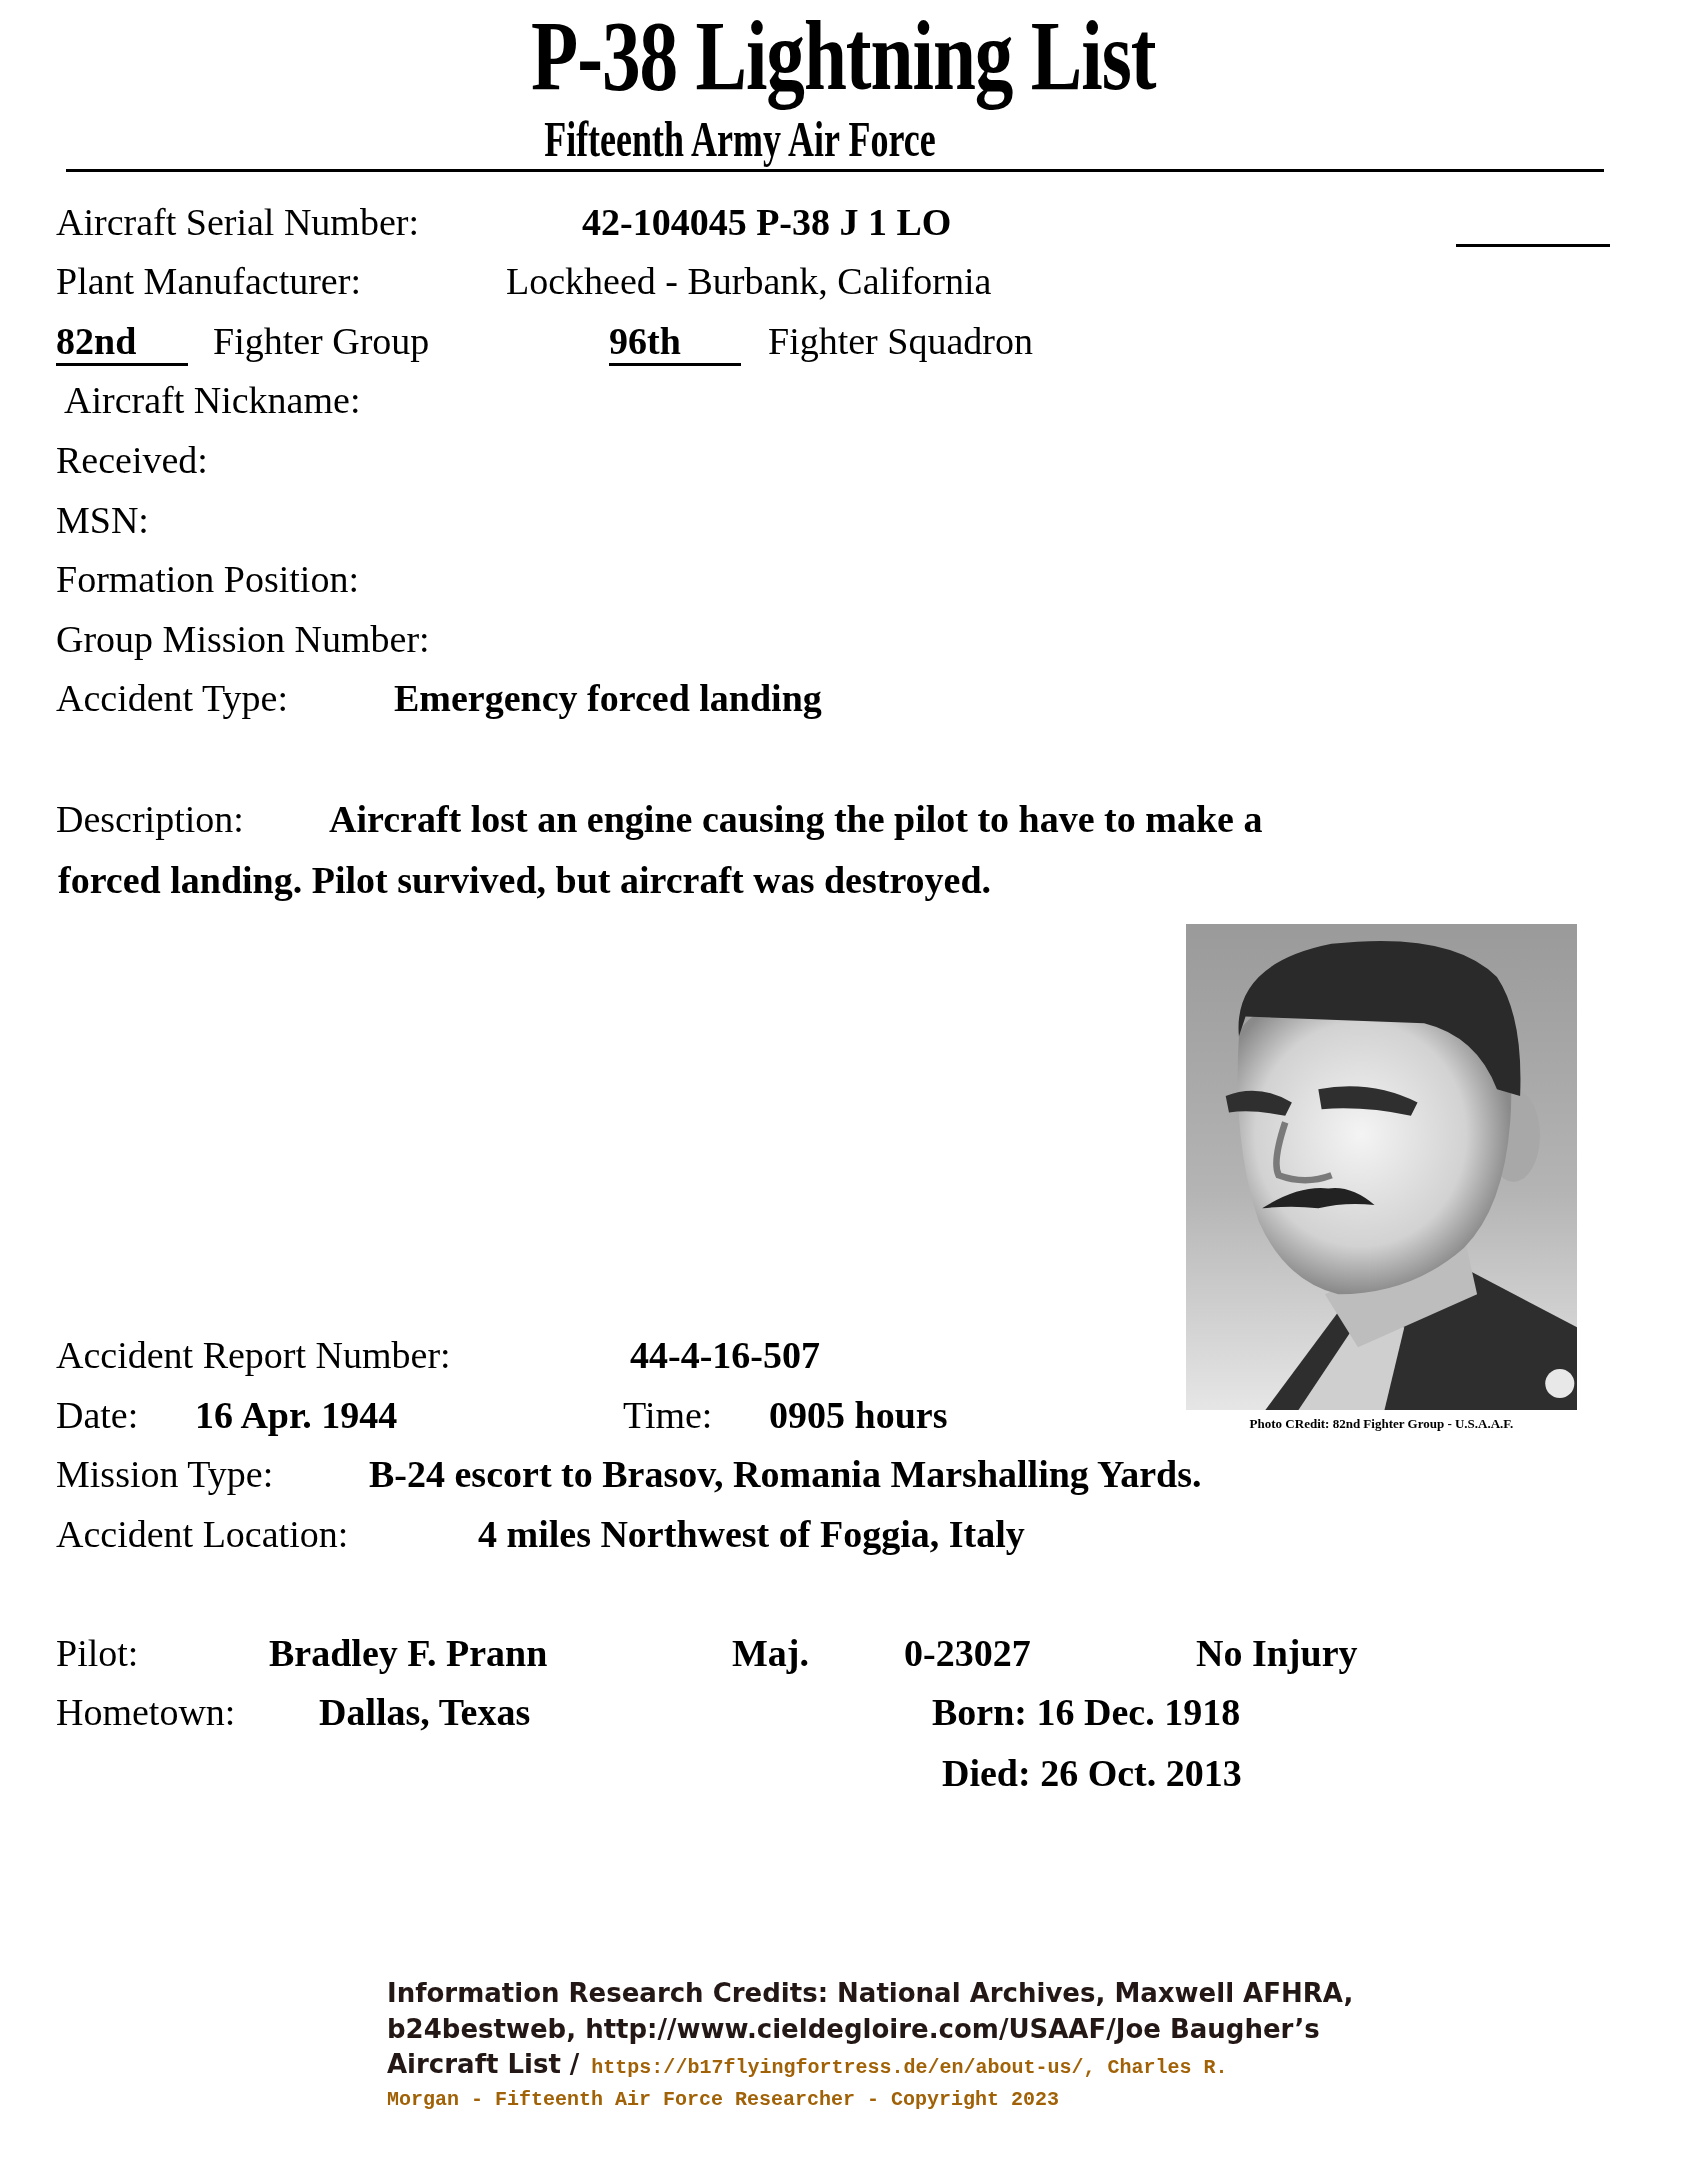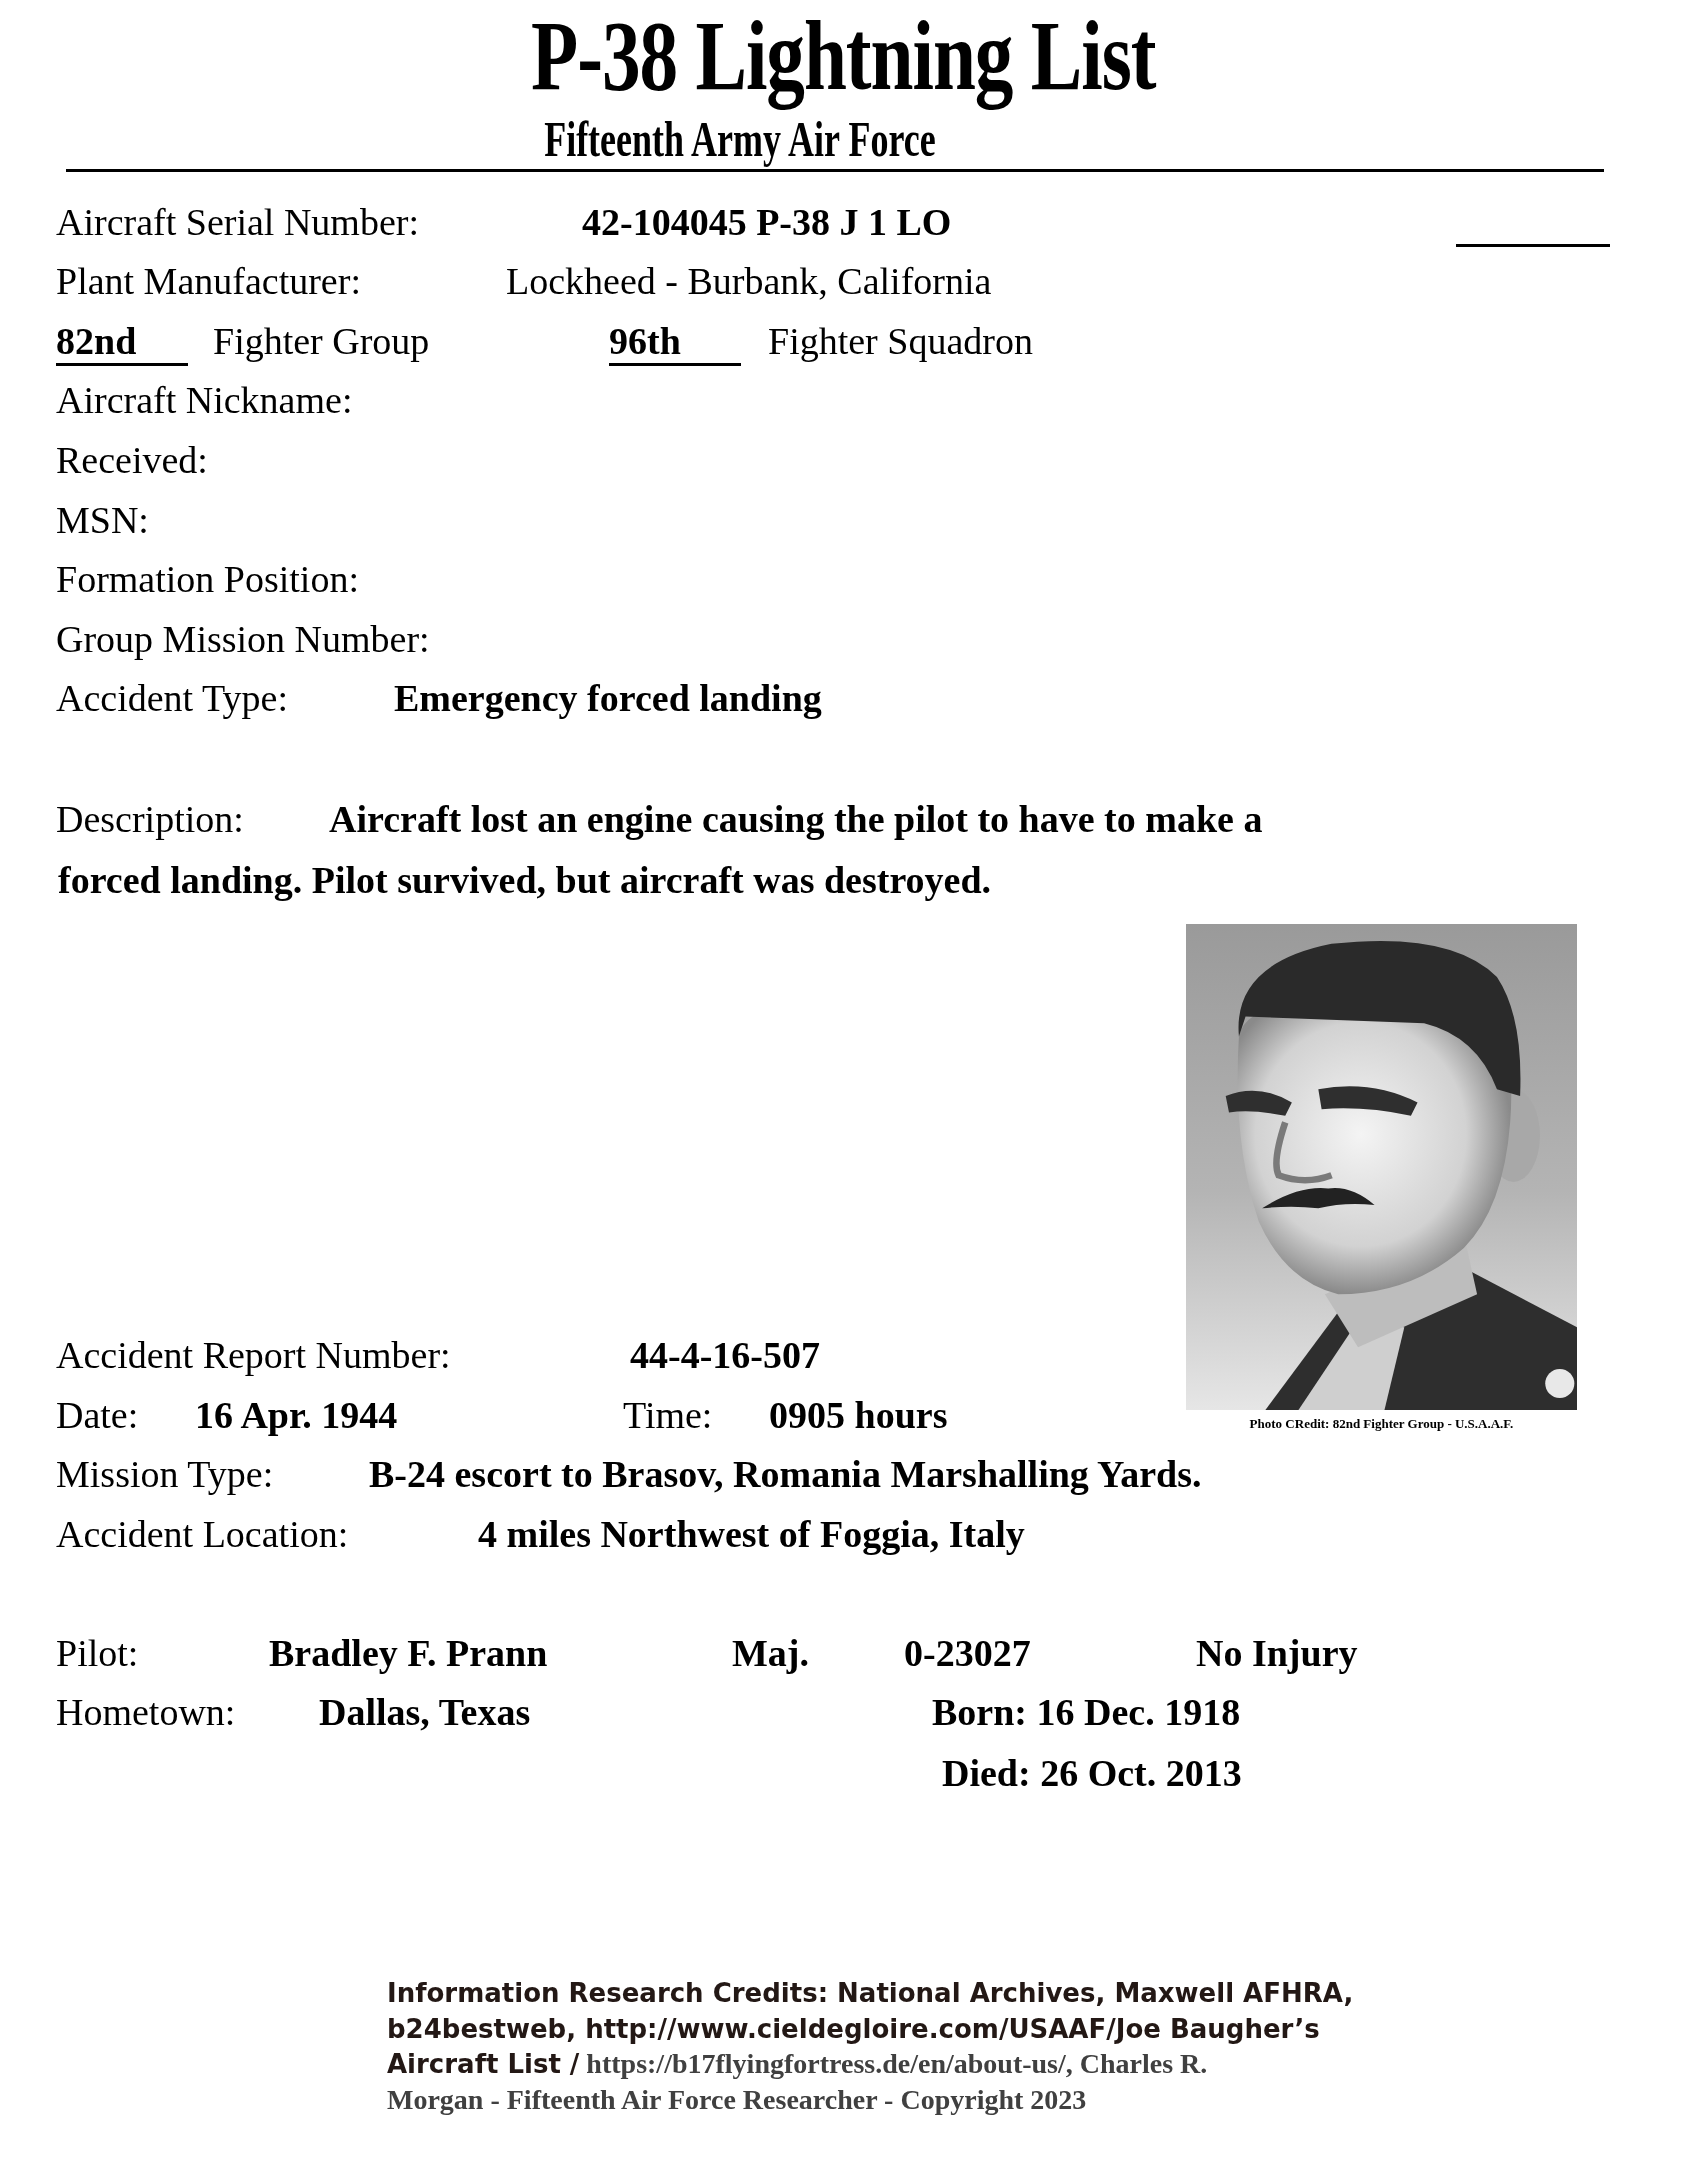--- a/index.html
+++ b/index.html
@@ -24,21 +24,21 @@
   
   #photo { left: 1186px; top: 924px; width: 391px; height: 486px; overflow: hidden;
            background: linear-gradient(180deg, #9a9a9a 0%, #b4b4b4 55%, #e6e6e6 100%); }
   #photo svg { width: 100%; height: 100%; display: block; }
   #photo-credit { left: 1186px; top: 1414px; width: 391px; text-align: center;
                   font-family: "Liberation Serif", "DejaVu Serif", serif; font-weight: bold; font-size: 13px; line-height: 20px; }
 
   
   .credit { font-size: 28px; line-height: 36px; font-weight: bold; }
   .plex { font-family: "DejaVu Sans", sans-serif; color: #231815; font-size: 26px; }
-  .arial { font-family: Liberation Serif, serif; color: #404040; font-size: 28px; }
+  .arial { font-family: Liberation Mono, monospace; color: #a16207; font-size: 20px; }
 </style>
 </head>
 <body>
 
 <div id="title" class="abs"><span>P-38 Lightning List</span></div>
 <div id="subtitle" class="abs"><span>Fifteenth Army Air Force</span></div>
 <div id="header-rule" class="abs"></div>
 <div id="blank-line" class="abs"></div>
 
 <div class="abs serif row" style="left:56px; top:192px;">Aircraft Serial Number:</div>
@@ -47,21 +47,21 @@
 <div class="abs serif row" style="left:56px; top:251px;">Plant Manufacturer:</div>
 <div class="abs serif row" style="left:506px; top:251px;">Lockheed - Burbank, California</div>
 
 <div class="abs serif row b" style="left:56px; top:311px;">82nd</div>
 <div class="ul" style="left:56px; top:363px; width:132px;"></div>
 <div class="abs serif row" style="left:213px; top:311px;">Fighter Group</div>
 <div class="abs serif row b" style="left:609px; top:311px;">96th</div>
 <div class="ul" style="left:609px; top:363px; width:132px;"></div>
 <div class="abs serif row" style="left:768px; top:311px;">Fighter Squadron</div>
 
-<div class="abs serif row" style="left:56px; top:370px;">Aircraft Nickname:</div>
+<div class="abs serif row" style="left:64px; top:370px;">Aircraft Nickname:</div>
 <div class="abs serif row" style="left:56px; top:430px;">Received:</div>
 <div class="abs serif row" style="left:56px; top:490px;">MSN:</div>
 <div class="abs serif row" style="left:56px; top:549px;">Formation Position:</div>
 <div class="abs serif row" style="left:56px; top:609px;">Group Mission Number:</div>
 
 <div class="abs serif row" style="left:56px; top:668px;">Accident Type:</div>
 <div class="abs serif row b" style="left:394px; top:668px;">Emergency forced landing</div>
 
 <div class="abs serif row" style="left:56px; top:789px;">Description:</div>
 <div class="abs serif row b" style="left:329px; top:789px;">Aircraft lost an engine causing the pilot to have to make a</div>

